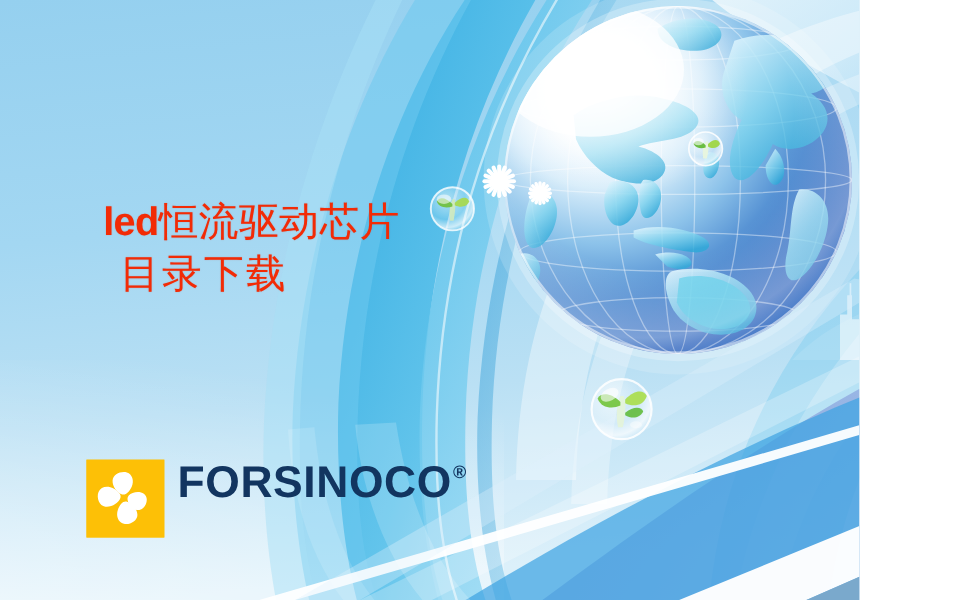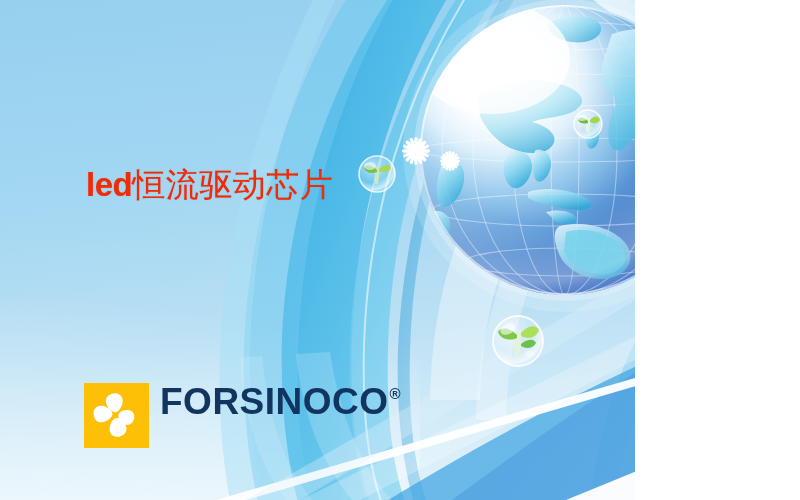--- a/index.html
+++ b/index.html
@@ -4,21 +4,21 @@
 <title>FORSINOCO LED Banner</title>
 <style>
   html, body {
     margin: 0; padding: 0;
     background: #ffffff;
   }
   * { box-sizing: border-box; }
 
   #banner {
     position: relative;
-    width: 635px;
+    width: 716px;
     height: 500px;
     overflow: hidden;
     font-family: "Liberation Sans", sans-serif;
     background: linear-gradient(180deg,
         #9ad2f0 0%,
         #a2d6f2 35%,
         #b4ddf3 62%,
         #c9e6f6 82%,
         #d9eef9 100%);
   }
@@ -49,21 +49,21 @@
     display: block;
     margin-left: 14px;
     letter-spacing: 2px;
   }
   #headline .line1 { display: block; letter-spacing: 0.5px; }
   #headline .latin { font-weight: 700; letter-spacing: -0.5px; }
 
   
   #logo-lockup {
     position: absolute;
-    left: 84px;
+    left: 72px;
     top: 383px;
     z-index: 40;
     display: flex;
     align-items: flex-start;
   }
   #logo-mark {
     width: 65px;
     height: 65px;
     background: #fdc006;
     flex: 0 0 auto;
@@ -380,20 +380,21 @@
       <path d="M517,335 C509,327 501,327 498,332 C501,340 510,341 517,338 Z" fill="#73c43c" opacity="0.92"></path>
       <path d="M521,333 C529,324 537,325 539,330 C536,339 527,339 521,336 Z" fill="#aadd4c" opacity="0.92"></path>
       <path d="M521,344 C528,338 535,339 536,343 C533,349 526,349 521,346 Z" fill="#5bb830" opacity="0.85"></path>
       <ellipse cx="508" cy="329" rx="8" ry="5" fill="#ffffff" opacity="0.6" transform="rotate(-28 508 329)"></ellipse>
       <ellipse cx="530" cy="354" rx="5" ry="3" fill="#ffffff" opacity="0.4"></ellipse>
     </g>
   </svg>
 
   <div id="headline">
     <span class="line1"><span class="latin">led</span><span>恒流驱动芯片</span></span>
+    <span class="line2">目录下载</span>
   </div>
 
   <div id="logo-lockup">
 
     <svg id="logo-mark" viewBox="0 0 65 65" xmlns="http://www.w3.org/2000/svg">
       <rect x="0" y="0" width="65" height="65" fill="#fdc006"></rect>
       <g fill="#ffffff">
 
         <path d="M30.8,28.5 C27.0,26.4 24.3,20.0 25.8,15.2 C27.3,10.4 34.6,9.0 39.0,11.6
                  C43.0,14.0 43.4,19.8 40.0,24.2 C37.2,27.8 33.4,30.0 30.8,28.5 Z" transform="rotate(-14 32.5 32.5)"></path>

